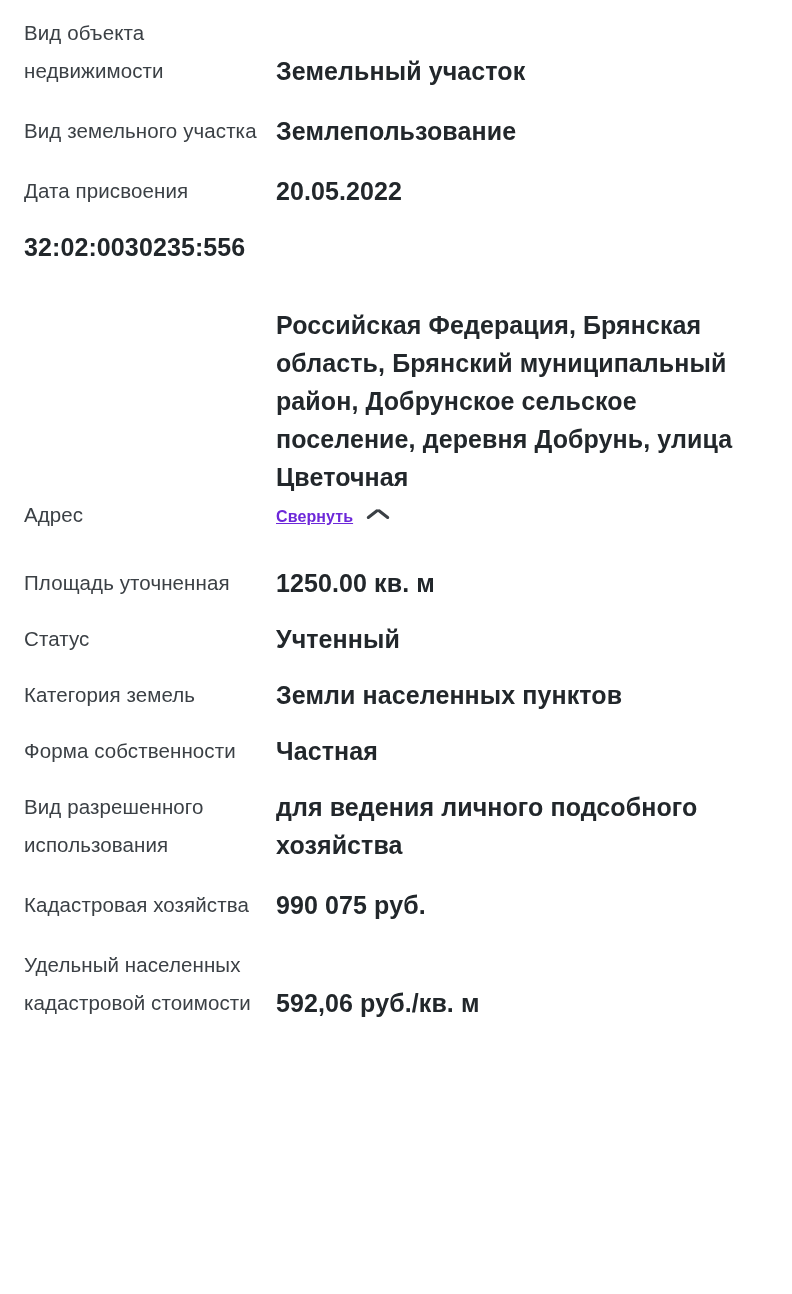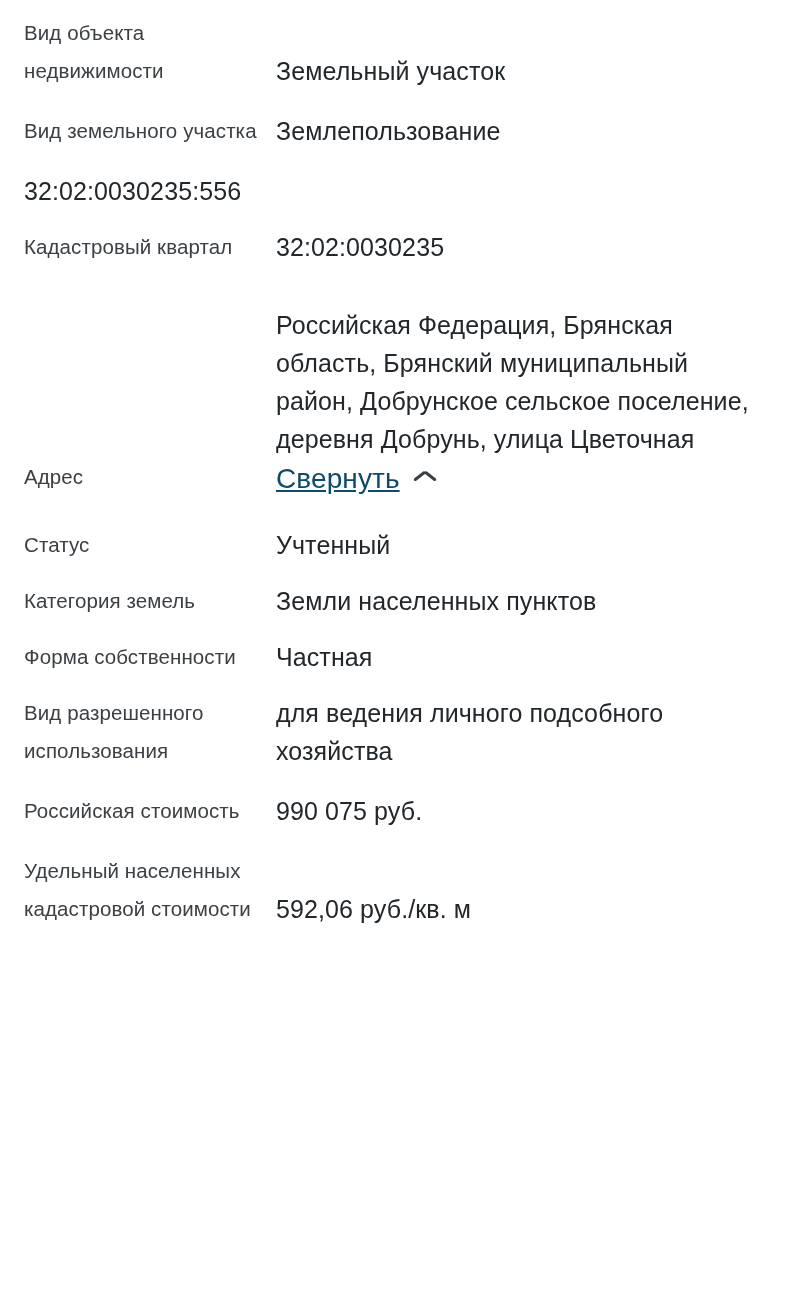--- a/index.html
+++ b/index.html
@@ -38,43 +38,43 @@
     color: #3b4045;
     font-weight: 400;
     letter-spacing: 0.1px;
   }
 
   .row-value {
     flex: 1 1 auto;
     font-size: 25px;
     line-height: 38px;
     color: #22272b;
-    font-weight: 400;
+    font-weight: 700;
     letter-spacing: 0.1px;
     word-wrap: break-word;
   }
 
   .row-value .value-text {
     display: block;
   }
 
   
   .row.tight { margin-bottom: 18px; }
   .row.loose { margin-bottom: 30px; margin-top: 40px; }
 
   .collapse-line {
     display: flex;
     align-items: center;
     margin-top: 4px;
   }
 
   .collapse-link {
-    font-size: 28px;
+    font-size: 16px;
     line-height: 34px;
-    color: #0c4a6e;
+    color: #6d28d9;
     text-decoration: underline;
     cursor: pointer;
   }
 
   .chevron-up {
     display: inline-block;
     width: 22px;
     height: 22px;
     margin-left: 14px;
     position: relative;
@@ -109,41 +109,45 @@
   <div class="row">
     <div class="row-label">Вид объекта недвижимости</div>
     <div class="row-value">Земельный участок</div>
   </div>
 
   <div class="row">
     <div class="row-label">Вид земельного участка</div>
     <div class="row-value">Землепользование</div>
   </div>
 
+  <div class="row tight">
+    <div class="row-label">Дата присвоения</div>
+    <div class="row-value">20.05.2022</div>
+  </div>
 
   <div class="row tight">
     <div class="row-value">32:02:0030235:556</div>
   </div>
 
-  <div class="row tight">
-    <div class="row-label">Кадастровый квартал</div>
-    <div class="row-value">32:02:0030235</div>
-  </div>
 
   <div class="row loose">
     <div class="row-label">Адрес</div>
     <div class="row-value">
       <span class="value-text">Российская Федерация, Брянская область, Брянский муниципальный район, Добрунское сельское поселение, деревня Добрунь, улица Цветочная</span>
       <div class="collapse-line">
         <span class="collapse-link">Свернуть</span>
         <span class="chevron-up"></span>
       </div>
     </div>
   </div>
 
+  <div class="row tight">
+    <div class="row-label">Площадь уточненная</div>
+    <div class="row-value">1250.00 кв. м</div>
+  </div>
 
   <div class="row tight">
     <div class="row-label">Статус</div>
     <div class="row-value">Учтенный</div>
   </div>
 
   <div class="row tight">
     <div class="row-label">Категория земель</div>
     <div class="row-value">Земли населенных пунктов</div>
   </div>
@@ -152,21 +156,21 @@
     <div class="row-label">Форма собственности</div>
     <div class="row-value">Частная</div>
   </div>
 
   <div class="row">
     <div class="row-label">Вид разрешенного использования</div>
     <div class="row-value">для ведения личного подсобного хозяйства</div>
   </div>
 
   <div class="row">
-    <div class="row-label">Российская стоимость</div>
+    <div class="row-label">Кадастровая хозяйства</div>
     <div class="row-value">990 075 руб.</div>
   </div>
 
   <div class="row">
     <div class="row-label">Удельный населенных кадастровой стоимости</div>
     <div class="row-value">592,06 руб./кв. м</div>
   </div>
 
 </div>
 

